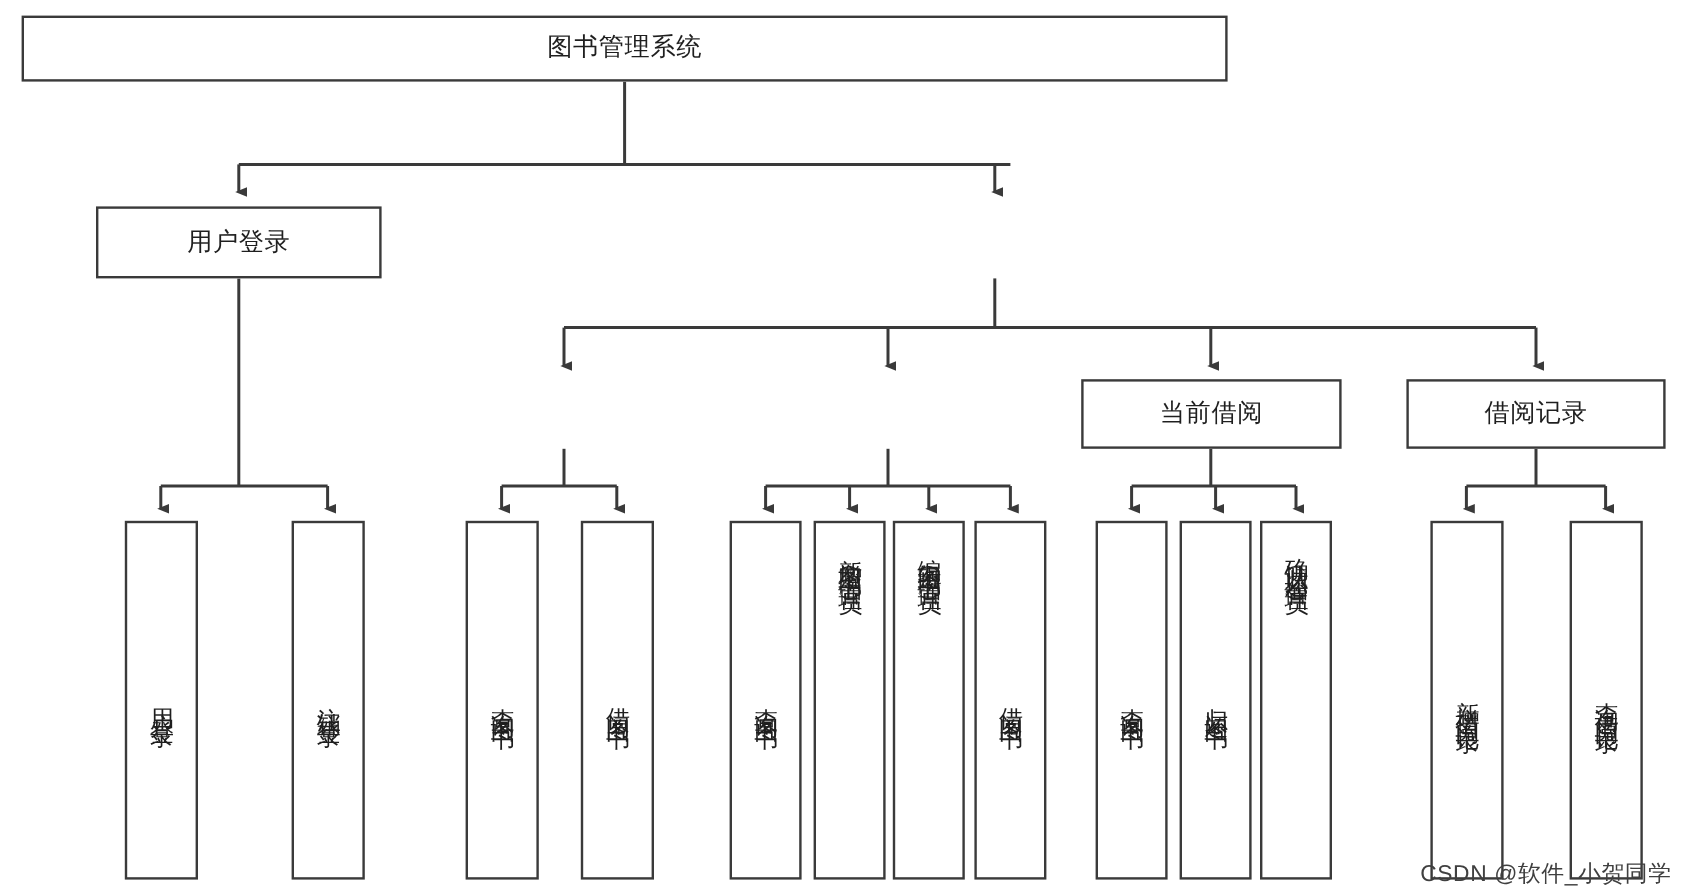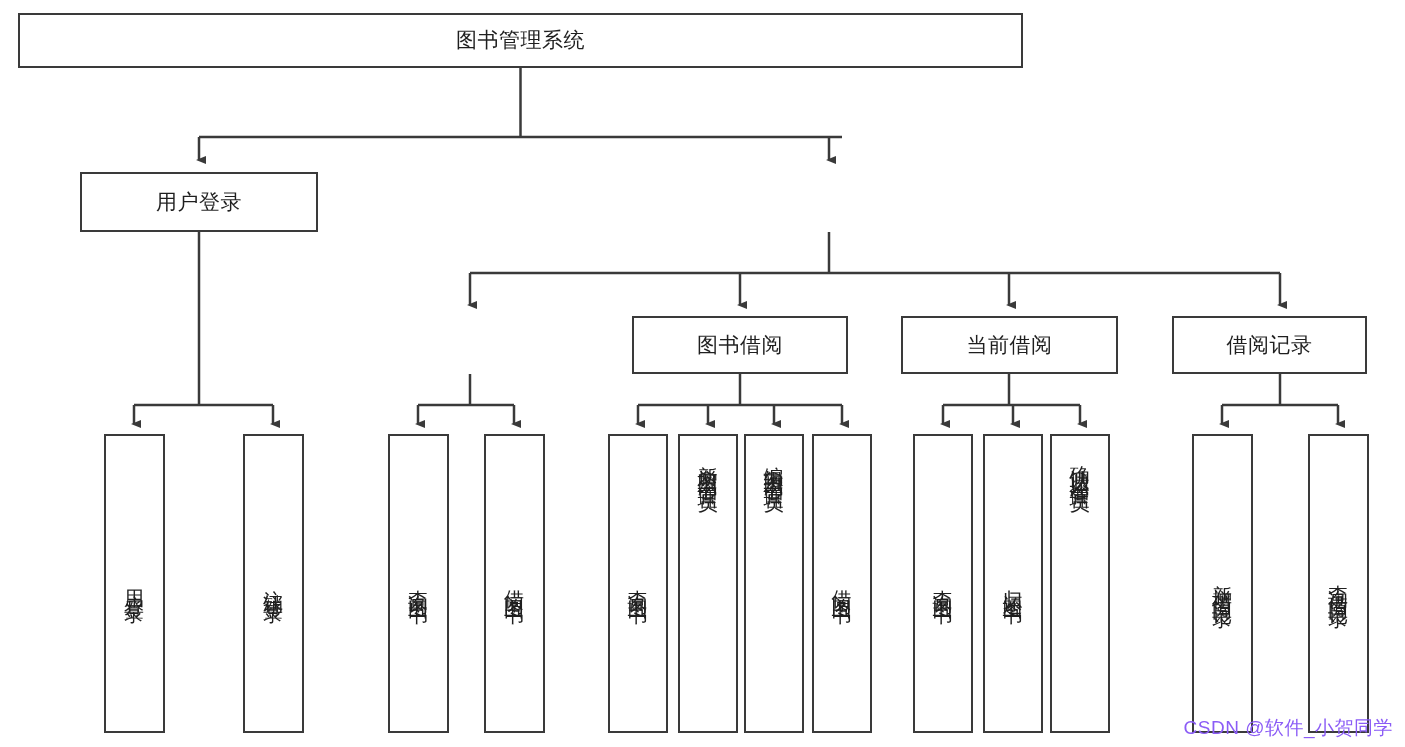--- a/index.html
+++ b/index.html
@@ -72,21 +72,21 @@
   }
   .node.v.mid {
     align-items: center;
     padding-top: 0;
   }
   .watermark {
     position: absolute;
     right: 12px;
     bottom: 6px;
     font-size: 19px;
-    color: #8b5cf6;
+    color: #404040;
     letter-spacing: 0.5px;
     z-index: 3;
     white-space: nowrap;
   }
 </style>
 </head>
 <body>
 
 <div id="diagram-root">
 
@@ -141,27 +141,24 @@
   </svg>
 
   <div class="node h root" style="left:18px; top:13px; width:1005px; height:55px;">
     <span class="label">图书管理系统</span>
   </div>
 
   <div class="node h" style="left:80px; top:172px; width:238px; height:60px;">
     <span class="label">用户登录</span>
   </div>
 
-  <div class="node h" style="left:632px; top:316px; width:216px; height:58px;">
-    <span class="label">图书借阅</span>
-  </div>
   <div class="node h" style="left:901px; top:316px; width:217px; height:58px;">
     <span class="label">当前借阅</span>
   </div>
-  <div class="node h" style="left:1172px; top:316px; width:195px; height:58px;">
+  <div class="node h" style="left:1172px; top:316px; width:216px; height:58px;">
     <span class="label">借阅记录</span>
   </div>
 
   <div class="node v mid" style="left:104px; top:434px; width:61px; height:299px;">
     <span class="label">用户登录</span>
   </div>
   <div class="node v mid" style="left:243px; top:434px; width:61px; height:299px;">
     <span class="label">注销登录</span>
   </div>
 

